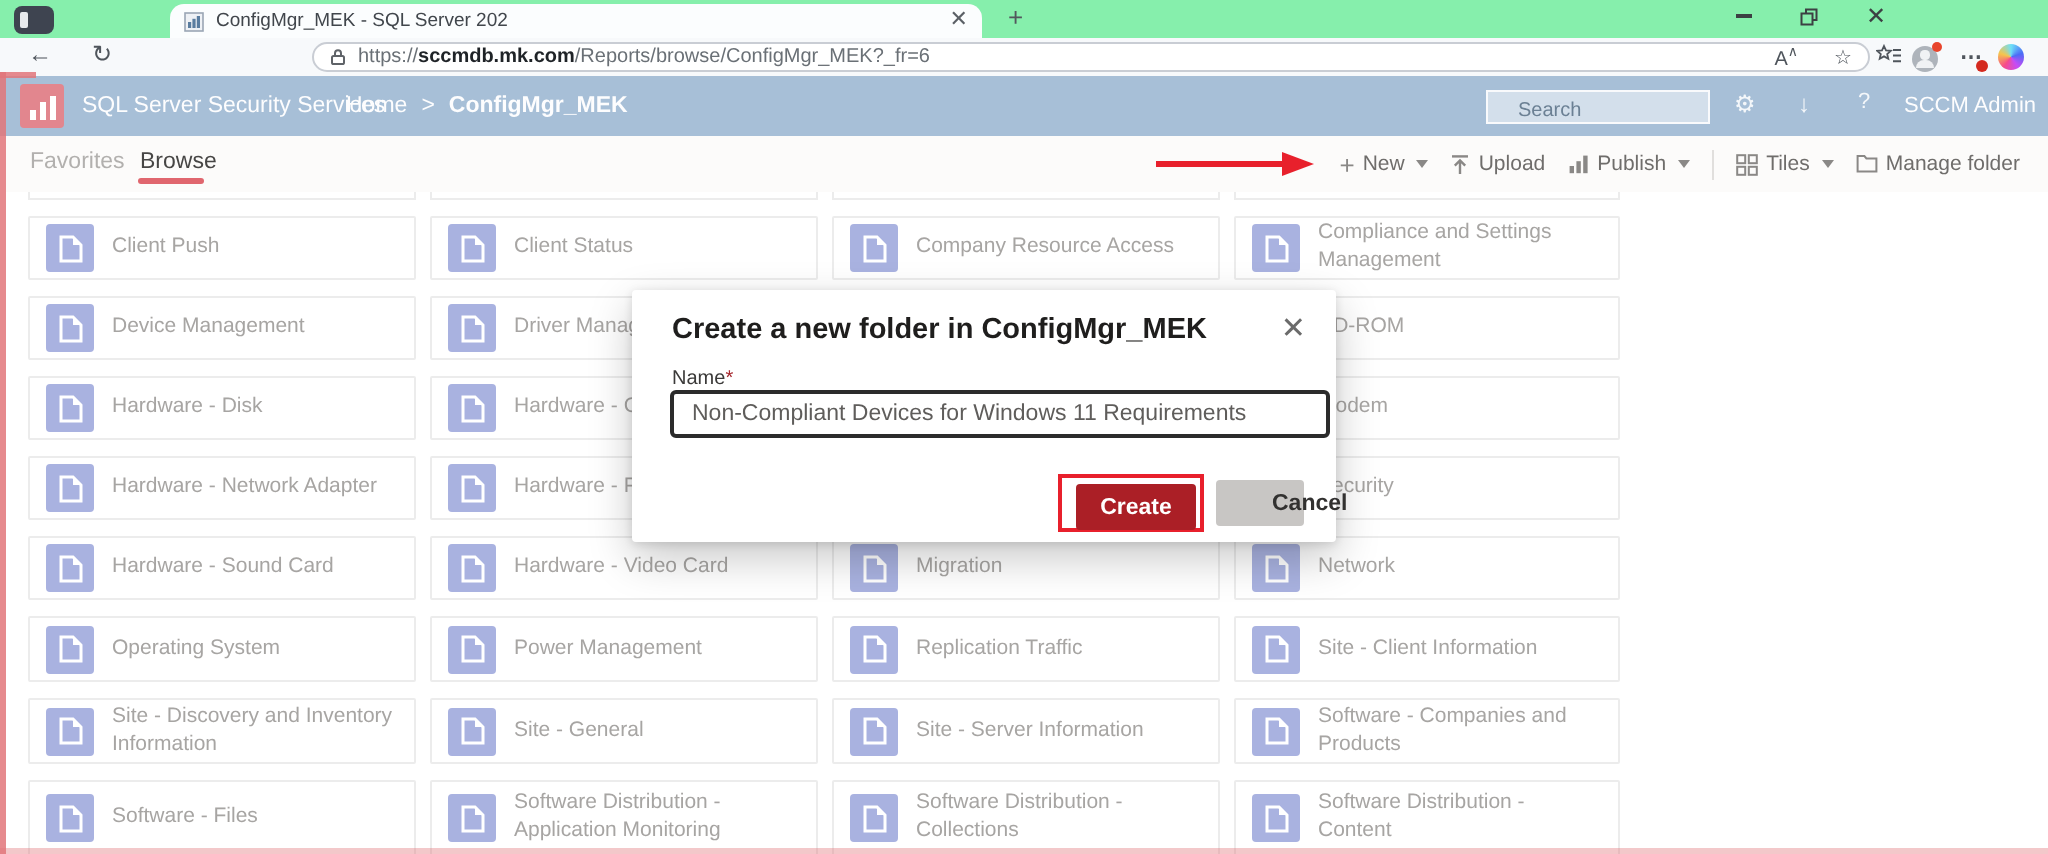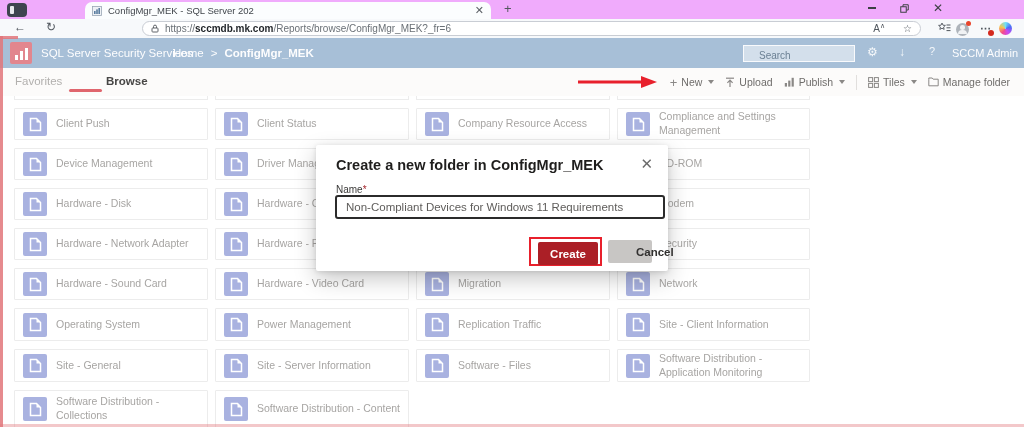--- a/index.html
+++ b/index.html
@@ -1,35 +1,35 @@
 <!DOCTYPE html>
 <html><head>
 <meta charset="utf-8">
 <style>
   * { margin:0; padding:0; box-sizing:border-box; }
   html,body { width:1024px; height:427px; overflow:hidden; background:#fff;
               font-family:"Liberation Sans", sans-serif; position:relative; }
 
   
-  #chrome { position:absolute; left:0; top:0; width:1024px; height:46px; background:#f0abfc; }
+  #chrome { position:absolute; left:0; top:0; width:1024px; height:46px; background:#86efac; }
   .ws-icon { position:absolute; left:7px; top:3px; width:20px; height:14px; background:#3e4450; border-radius:4px; }
   .ws-icon::after { content:''; position:absolute; left:3px; top:3px; width:4px; height:8px; background:#e8eaee; border-radius:1px; }
   .tab { position:absolute; left:85px; top:2px; width:406px; height:17px; background:#fbfdfe;
          border-radius:7px 7px 0 0; display:flex; align-items:center; padding:0 7px; }
   .favicon { width:10px; height:10px; margin-right:6px; flex:0 0 auto; }
   .tab-title { font-size:9.5px; color:#41464c; white-space:nowrap; overflow:hidden; flex:1; }
   .tab-close { font-size:11px; color:#5b6066; margin-left:6px; line-height:1; cursor:default; }
   .newtab { position:absolute; left:504px; top:1px; font-size:13px; color:#52575d; }
   .winctl { position:absolute; left:868px; top:1px; display:flex; gap:24px; align-items:center; height:14px; color:#3c4043; }
   .win-min { width:8px; height:1.5px; background:#3c4043; display:inline-block; }
   .win-close { font-size:12px; line-height:1; }
 
   .urlrow { position:absolute; left:0; top:19px; width:1024px; height:19px; background:#f7f9fb; }
   .nav-ic { position:absolute; top:1px; font-size:12px; color:#4f555c; }
-  .urlpill { position:absolute; left:142px; top:2px; width:779px; height:15px; border:1px solid #c9cdd4;
+  .urlpill { position:absolute; left:156px; top:2px; width:779px; height:15px; border:1px solid #c9cdd4;
              border-radius:9px; background:#fff; display:flex; align-items:center; font-size:10px; padding:0 8px; }
   .url-scheme,.url-path { color:#6a7076; }
   .url-host { color:#1f2327; font-weight:bold; }
   .pill-right { margin-left:auto; display:flex; gap:18px; color:#4f555c; font-size:10px; align-items:center; }
   .chip { position:absolute; top:3px; color:#4f555c; font-size:11px; }
   .avatar { position:absolute; left:956px; top:3.5px; width:13px; height:13px; border-radius:50%; background:#aeb4bb; }
   .avatar::before { content:''; position:absolute; left:4.25px; top:2.5px; width:4.5px; height:4.5px; border-radius:50%; background:#f0f2f4; }
   .avatar::after { content:''; position:absolute; left:2.2px; top:7.6px; width:8.6px; height:4.4px; border-radius:4px 4px 0 0; background:#f0f2f4; }
   .presence { position:absolute; left:966px; top:2px; width:5px; height:5px; border-radius:50%; background:#e8452c; }
   .dots-badge { position:absolute; left:988px; top:11px; width:6px; height:6px; border-radius:50%; background:#d42a1f; }
@@ -48,21 +48,21 @@
              border:1px solid rgba(255,255,255,.85); display:flex; align-items:center; padding:0 6px; gap:4px;flex-direction:column; }
   .hsearch input { border:none; outline:none; background:transparent; width:80px; font-size:10px; color:#415a70;
                    font-family:"Liberation Sans", sans-serif; }
   .hsearch input::placeholder { color:#6b8094; }
   .hicon { position:absolute; top:7px; color:#f4f7fa; font-size:12px; line-height:1.2; }
   .huser { position:absolute; left:952px; top:9px; font-size:11px; color:#fdfdfe; }
 
   
   #navbar { position:absolute; left:0; top:68px; width:1024px; height:28px; background:#fcfbfa; }
   .fav { position:absolute; left:15px; top:7px; font-size:11.5px; color:#b2b0ae; }
-  .browse { position:absolute; left:70px; top:7px; font-size:11.5px; font-weight:bold; color:#474645;margin-left:36px; }
+  .browse { position:absolute; left:70px; top:7px; font-size:11.5px; font-weight:normal; color:#474645; }
   .browse-underline { position:absolute; left:69px; top:21px; width:33px; height:3px; background:#e0666e; border-radius:2px; }
   .toolbar { position:absolute; right:14px; top:0; height:28px; display:flex; align-items:center; gap:11px;
              font-size:10.5px; color:#6f6d6b; }
   .tb { display:flex; align-items:center; gap:4px; background:none; border:none; color:#6f6d6b;
         font-size:10.5px; font-family:"Liberation Sans", sans-serif; cursor:default; }
   .caret { width:0; height:0; border-left:3.5px solid transparent; border-right:3.5px solid transparent;
            border-top:4px solid #8a8886; margin-left:2px; }
   .tdiv { width:1px; height:15px; background:#e1dfdd; }
   .plus { font-size:13px; color:#8a8886; line-height:1; }
 
@@ -458,30 +458,48 @@
         </span>
         <span class="tile-label">Site - Client Information</span>
       </div>
       <div class="tile">
         <span class="tile-icon">
           <svg width="13" height="15" viewBox="0 0 13 15">
             <path d="M1.5 1.5h6l4 4v8h-10z" fill="none" stroke="#ffffff" stroke-width="1.5"></path>
             <path d="M7.5 1.5v4h4z" fill="#ffffff"></path>
           </svg>
         </span>
+        <span class="tile-label">Site - Discovery and Inventory Information</span>
+      </div>
+      <div class="tile">
+        <span class="tile-icon">
+          <svg width="13" height="15" viewBox="0 0 13 15">
+            <path d="M1.5 1.5h6l4 4v8h-10z" fill="none" stroke="#ffffff" stroke-width="1.5"></path>
+            <path d="M7.5 1.5v4h4z" fill="#ffffff"></path>
+          </svg>
+        </span>
         <span class="tile-label">Site - General</span>
       </div>
       <div class="tile">
         <span class="tile-icon">
           <svg width="13" height="15" viewBox="0 0 13 15">
             <path d="M1.5 1.5h6l4 4v8h-10z" fill="none" stroke="#ffffff" stroke-width="1.5"></path>
             <path d="M7.5 1.5v4h4z" fill="#ffffff"></path>
           </svg>
         </span>
         <span class="tile-label">Site - Server Information</span>
+      </div>
+      <div class="tile">
+        <span class="tile-icon">
+          <svg width="13" height="15" viewBox="0 0 13 15">
+            <path d="M1.5 1.5h6l4 4v8h-10z" fill="none" stroke="#ffffff" stroke-width="1.5"></path>
+            <path d="M7.5 1.5v4h4z" fill="#ffffff"></path>
+          </svg>
+        </span>
+        <span class="tile-label">Software - Companies and Products</span>
       </div>
       <div class="tile">
         <span class="tile-icon">
           <svg width="13" height="15" viewBox="0 0 13 15">
             <path d="M1.5 1.5h6l4 4v8h-10z" fill="none" stroke="#ffffff" stroke-width="1.5"></path>
             <path d="M7.5 1.5v4h4z" fill="#ffffff"></path>
           </svg>
         </span>
         <span class="tile-label">Software - Files</span>
       </div>

